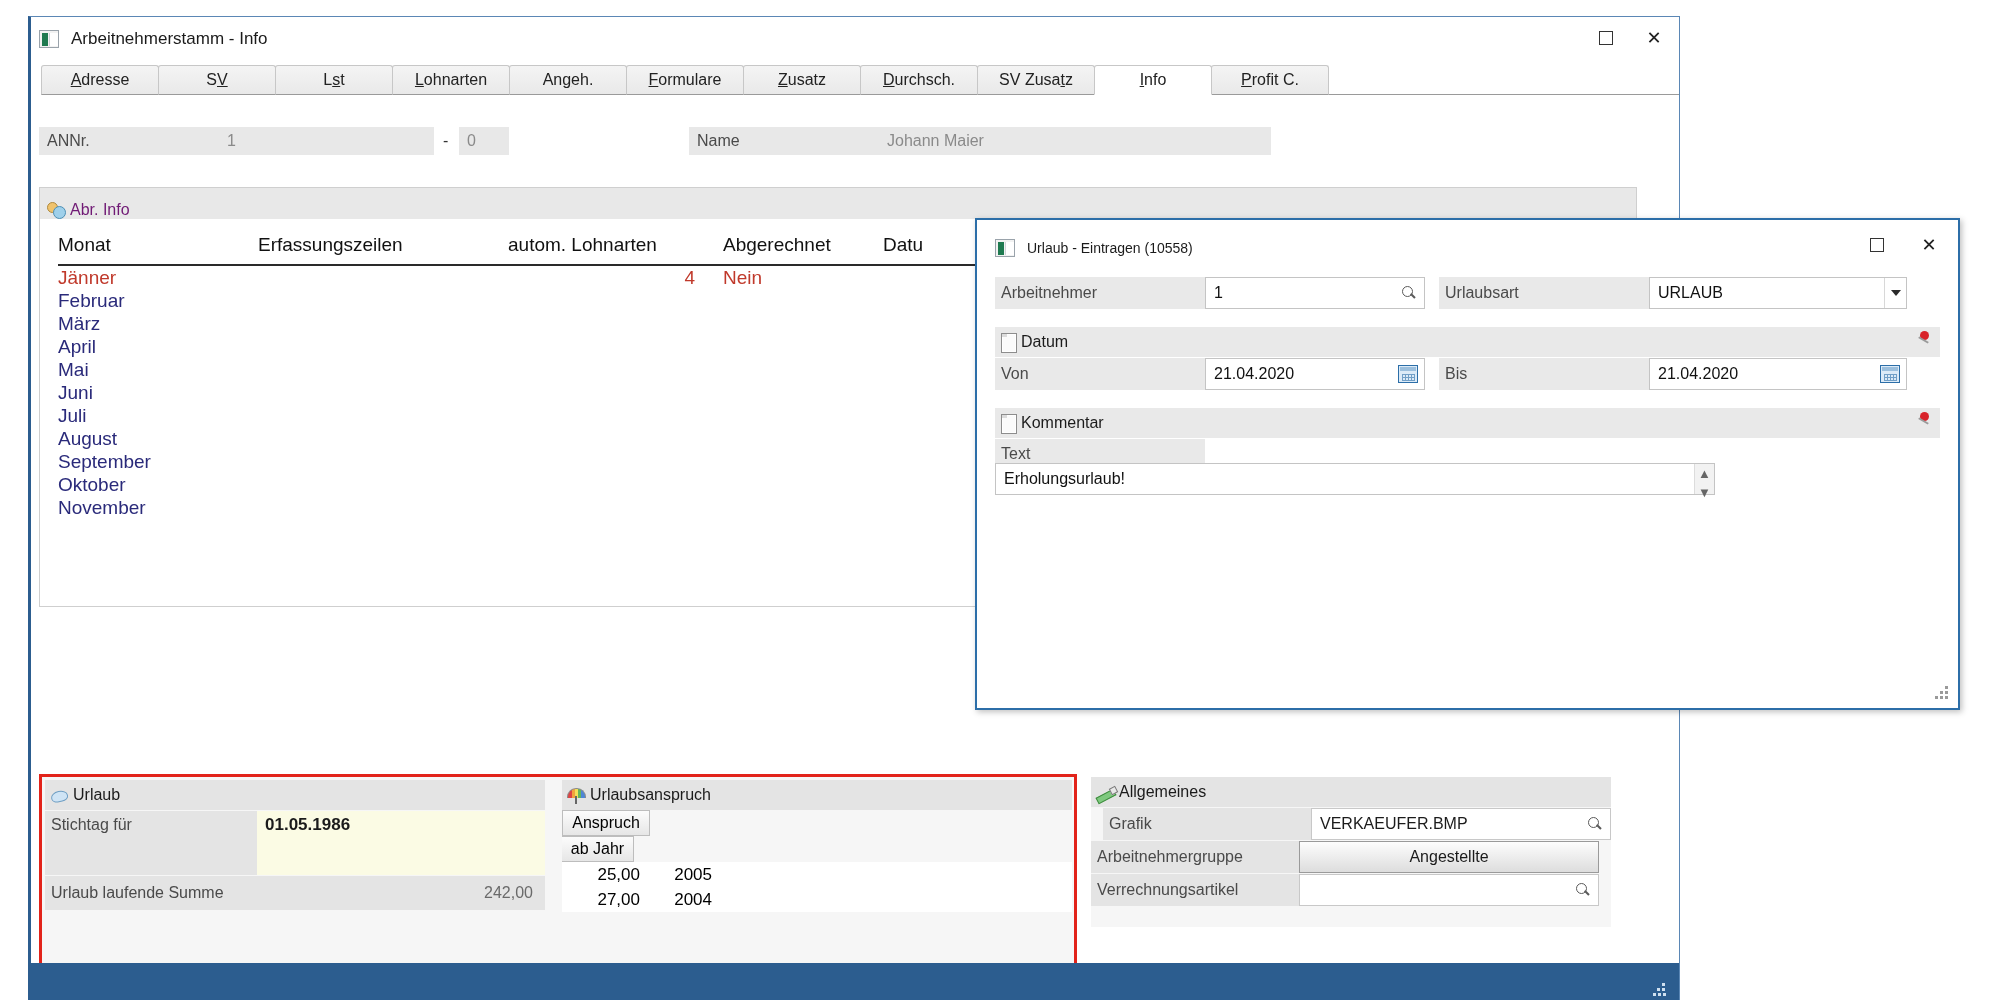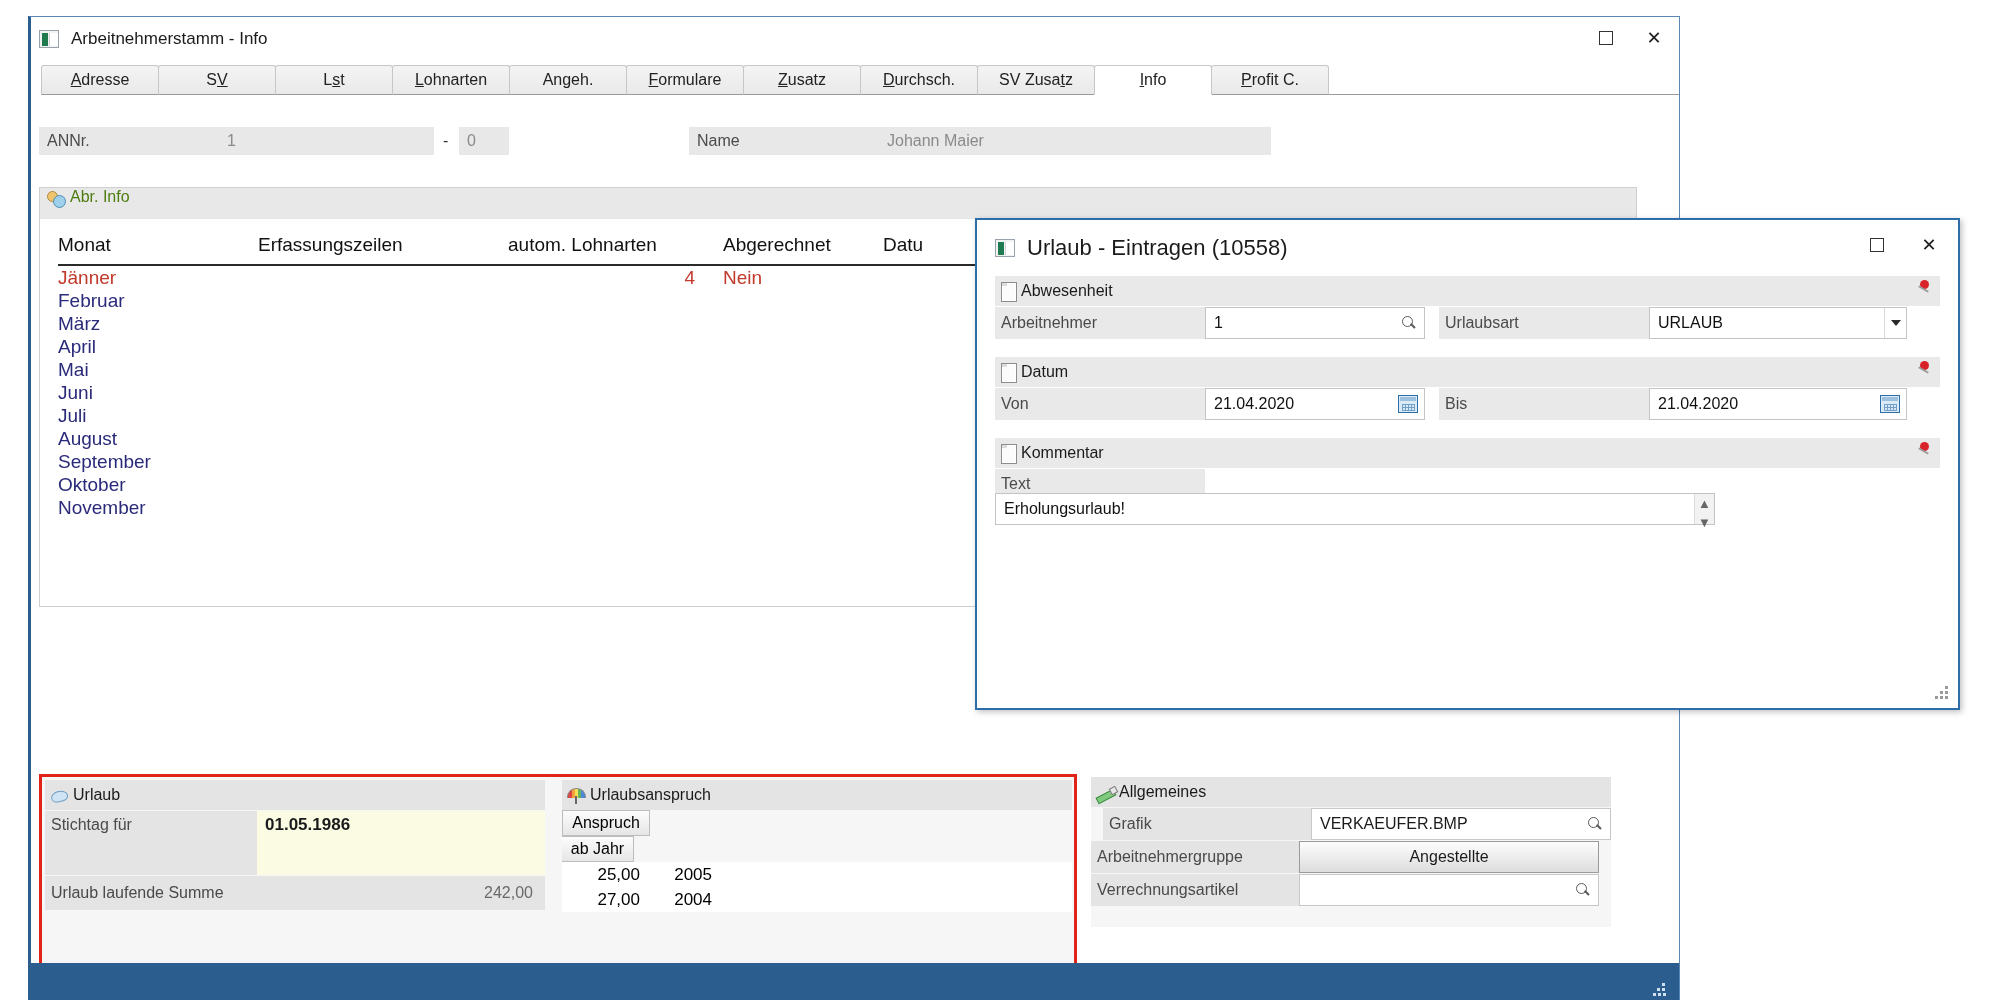--- a/index.html
+++ b/index.html
@@ -104,22 +104,22 @@
 
   
   .group {
     position: absolute;
     border: 1px solid #cfcfcf;
     background: #ffffff;
   }
   .group-head {
     height: 32px;
     background: #e8e8e8;
-    display: flex; align-items: flex-start;
-    font-size: 16px; color: #4d7c0f;
+    display: flex; align-items: flex-end;
+    font-size: 16px; color: #701a75;
     padding-left: 6px;
     border-bottom: 1px solid #ffffff;
   }
   .group-head .gicon { width: 22px; height: 20px; margin-right: 2px; position: relative; flex:none; }
 
   
   .icon-people::before{
     content:""; position:absolute; left:1px; top:3px; width:9px;height:9px;border-radius:50%;
     background:#f0c36d; border:1px solid #b08a3e;
   }
@@ -263,21 +263,21 @@
   .dlg-title .app-icon {
     width: 20px; height: 18px; margin-left: 18px; margin-right: 12px;
     border: 1px solid #9aa3ab; background: #f2f2f2; position: relative; flex:none;
   }
   .dlg-title .app-icon::before {
     content: ""; position: absolute; left: 2px; top: 2px; width: 6px; height: 13px; background: #1f7a50;
   }
   .dlg-title .app-icon::after {
     content: ""; position: absolute; left: 9px; top: 2px; width: 8px; height: 13px; background: #fff; border-left:1px solid #cfd4d8;
   }
-  .dlg-title-text { font-size: 22px; color: #1b1b1b; }
+  .dlg-title-text { font-size: 14px; color: #1b1b1b; }
   .dlg-win-buttons { position: absolute; right: 14px; top: 12px; display: flex; gap: 22px; }
 
   .sect {
     margin: 0 18px 0 18px;
   }
   .sect-head {
     height: 30px; background: #e9e9e9;
     display: flex; align-items: center; padding-left: 4px;
     font-size: 16px; color: #1b1b1b; position: relative;
   }
@@ -584,25 +584,20 @@
       <div class="dlg-title-text">Urlaub - Eintragen (10558)</div>
       <div class="dlg-win-buttons">
         <div class="win-btn">
             <span class="sq"></span>
           </div>
         <div class="win-btn">✕</div>
       </div>
     </div>
 
     <div class="sect">
-      <div class="sect-head">
-        <span class="icon-page"></span>
-        <span>Abwesenheit</span>
-        <span class="pin"></span>
-      </div>
       <div class="dlg-row">
         <div class="dlg-lbl" style="width:210px">Arbeitnehmer</div>
         <div class="dlg-input" style="width:220px">
           <span>1</span>
           <span class="mag adorn"></span>
         </div>
         <div class="dlg-lbl" style="width:210px; margin-left:14px;">Urlaubsart</div>
         <div class="dlg-input" style="width:258px; position:relative;">
           <span>URLAUB</span>
           <span class="combo-arrow">

